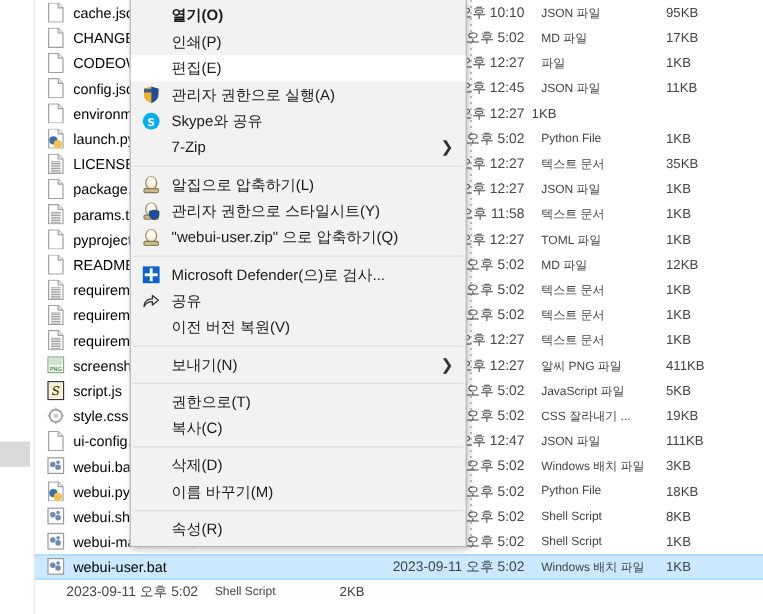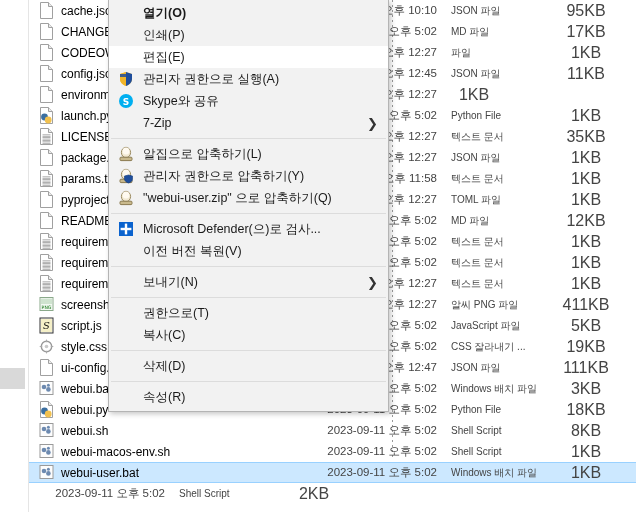--- a/index.html
+++ b/index.html
@@ -95,23 +95,23 @@
     color: #444;
     font-size: 10px;
     white-space: nowrap;
     overflow: hidden;
     padding-left: 8px;
     box-sizing: border-box;
   }
   .cell-size {
     width: 70px;
     flex: 0 0 70px;
-    text-align: center;
+    text-align: left;
     color: #444;
-    font-size: 16px;
+    font-size: 11px;
     white-space: nowrap;
     padding-right: 8px;
     box-sizing: border-box;
   }
 
   
   #col-sep {
     position: absolute;
     left: 392px; top: 0;
     width: 1px; height: 460px;
@@ -630,21 +630,21 @@
     </div>
     <div class="mi">
       <span class="micon">
         <svg width="16" height="16" viewBox="0 0 16 16">
           <ellipse cx="8" cy="6.5" rx="4.6" ry="5.2" fill="#f2e9d2" stroke="#9a8a60"></ellipse>
           <ellipse cx="8" cy="5" rx="3.4" ry="3.6" fill="#fffaf0"></ellipse>
           <rect x="2" y="11.2" width="12" height="3.4" rx="1" fill="#c9b98c" stroke="#8a7a50"></rect>
           <path d="M10.5 7 L14.5 8 V11 C14.5 13 12.5 14.4 10.5 15 C8.5 14.4 6.5 13 6.5 11 V8 Z" fill="#1f4e9c" stroke="#123a78" stroke-width="0.6"></path>
         </svg>
       </span>
-      <span class="mlabel">관리자 권한으로 압축하기(Y)</span>
+      <span class="mlabel">관리자 권한으로 스타일시트(Y)</span>
     </div>
     <div class="mi">
       <span class="micon">
         <svg width="16" height="16" viewBox="0 0 16 16">
           <ellipse cx="8" cy="6.5" rx="4.6" ry="5.2" fill="#f2e9d2" stroke="#9a8a60"></ellipse>
           <ellipse cx="8" cy="5" rx="3.4" ry="3.6" fill="#fffaf0"></ellipse>
           <rect x="2" y="11.2" width="12" height="3.4" rx="1" fill="#c9b98c" stroke="#8a7a50"></rect>
         </svg>
       </span>
       <span class="mlabel">"webui-user.zip" 으로 압축하기(Q)</span>
@@ -654,20 +654,28 @@
       <span class="micon">
         <svg width="16" height="16" viewBox="0 0 16 16">
           <rect x="1" y="1" width="14" height="14" fill="#0b63ce"></rect>
           <rect x="6.8" y="2.6" width="2.4" height="10.8" fill="#ffffff"></rect>
           <rect x="2.6" y="6.8" width="10.8" height="2.4" fill="#ffffff"></rect>
         </svg>
       </span>
       <span class="mlabel">Microsoft Defender(으)로 검사...</span>
     </div>
     <div class="mi">
+      <span class="micon">
+        <svg width="16" height="16" viewBox="0 0 16 16">
+          <path d="M2 12.5 C2 8 5 6 9 6 V3.2 L14 7.2 L9 11.2 V8.4 C5.6 8.4 3.4 9.8 2 12.5 Z" fill="none" stroke="#333" stroke-width="1.05" stroke-linejoin="round"></path>
+        </svg>
+      </span>
+      <span class="mlabel">공유</span>
+    </div>
+    <div class="mi">
       <span class="micon"></span>
       <span class="mlabel">이전 버전 복원(V)</span>
     </div>
     <div class="msep"></div>
     <div class="mi">
       <span class="micon"></span>
       <span class="mlabel">보내기(N)</span>
       <span class="arrow">❯</span>
     </div>
     <div class="msep"></div>
@@ -677,18 +685,22 @@
     </div>
     <div class="mi">
       <span class="micon"></span>
       <span class="mlabel">복사(C)</span>
     </div>
     <div class="msep"></div>
     <div class="mi">
       <span class="micon"></span>
       <span class="mlabel">삭제(D)</span>
     </div>
+    <div class="mi">
+      <span class="micon"></span>
+      <span class="mlabel">이름 바꾸기(M)</span>
+    </div>
     <div class="msep"></div>
     <div class="mi">
       <span class="micon"></span>
       <span class="mlabel">속성(R)</span>
     </div>
   </div>
 
 </body></html>

